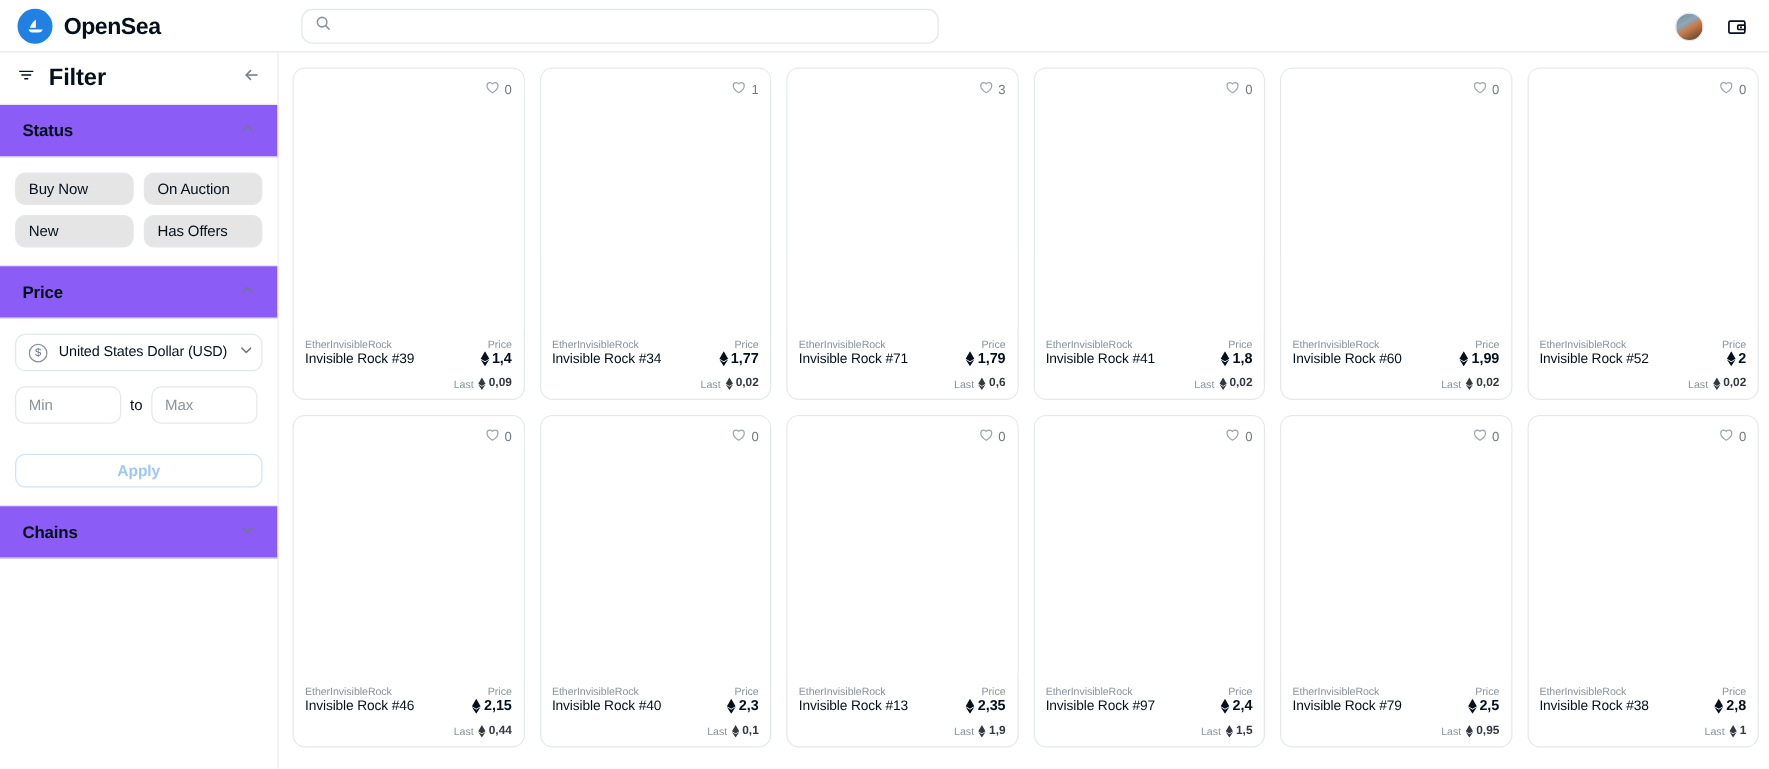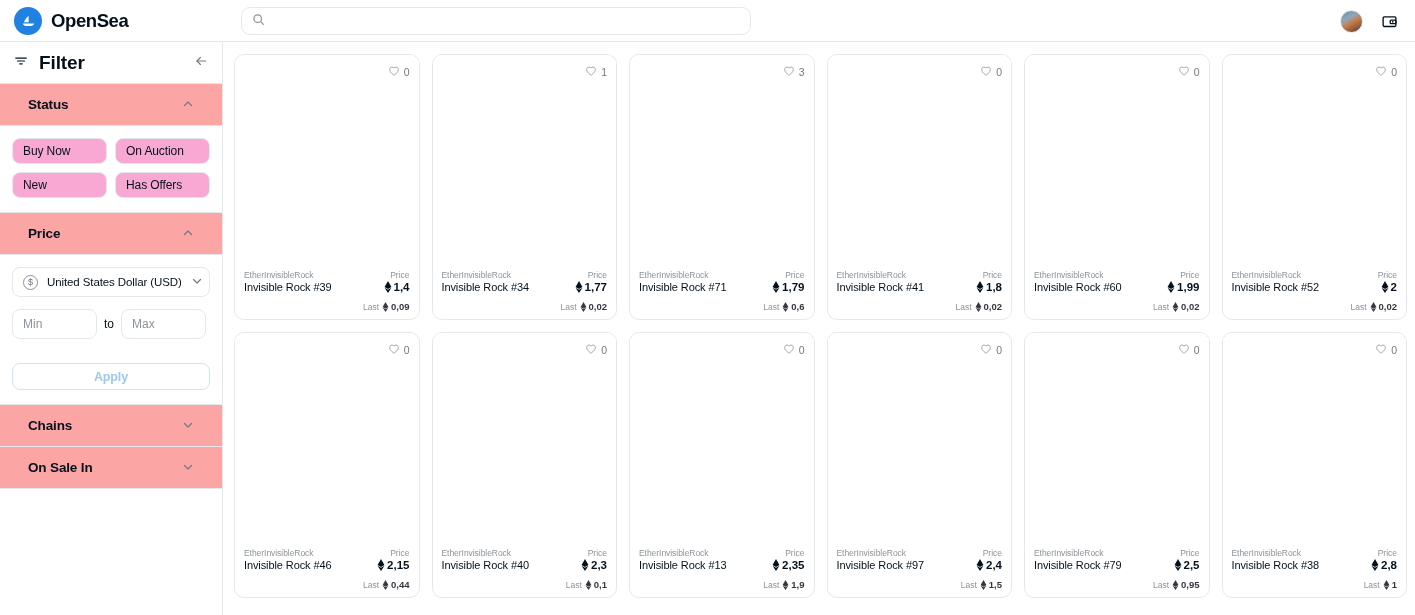--- a/index.html
+++ b/index.html
@@ -143,24 +143,24 @@
   .filter-title {
     font-size: 19px; font-weight: bold; color: #04111d;
     letter-spacing: -0.1px;
   }
 
   .acc-head {
     height: 42px;
     display: flex;
     align-items: center;
     justify-content: space-between;
-    padding: 0 28px;
+    padding: 0 18px;
     border-bottom: 1px solid #e5e8eb;
     cursor: pointer;
-    background: #fca5a5;
+    background: #8b5cf6;
   }
   .acc-label {
     font-size: 13.5px;
     font-weight: bold;
     color: #04111d;
     letter-spacing: -0.15px;
   }
 
   .acc-panel {
     padding: 12px 12px 14px 12px;
@@ -176,21 +176,21 @@
   .pill {
     height: 26px;
     border: 1px solid #e5e8eb;
     border-radius: 8px;
     display: flex;
     align-items: center;
     padding-left: 10px;
     font-size: 12px;
     color: #04111d;
     cursor: pointer;
-    background: #f9a8d4;
+    background: #e5e5e5;
     letter-spacing: -0.1px;
   }
 
   .currency-select {
     height: 30px;
     border: 1px solid #e5e8eb;
     border-radius: 8px;
     display: flex;
     align-items: center;
     padding: 0 10px;
@@ -450,28 +450,20 @@
 
     <div class="acc-head">
       <span class="acc-label">Chains</span>
       <span>
         <svg width="12" height="12" viewBox="0 0 24 24" fill="none" stroke="#707a83" stroke-width="2.4" stroke-linecap="round" stroke-linejoin="round">
           <polyline points="5,9 12,16 19,9"></polyline>
         </svg>
       </span>
     </div>
 
-    <div class="acc-head">
-      <span class="acc-label">On Sale In</span>
-      <span>
-        <svg width="12" height="12" viewBox="0 0 24 24" fill="none" stroke="#707a83" stroke-width="2.4" stroke-linecap="round" stroke-linejoin="round">
-          <polyline points="5,9 12,16 19,9"></polyline>
-        </svg>
-      </span>
-    </div>
 
   </div>
 
   <div id="main">
     <div class="grid" id="nft-grid">
         <div class="card">
           <div class="card-media">
             <div class="like">
               <span><svg width="12" height="12" viewBox="0 0 24 24" fill="none" stroke="#9aa4ad" stroke-width="1.9" stroke-linejoin="round">
                   <path d="M12 20.3 C12 20.3 3.2 15 3.2 9.1 C3.2 6.3 5.4 4.2 8.1 4.2 C9.9 4.2 11.3 5.2 12 6.3 C12.7 5.2 14.1 4.2 15.9 4.2 C18.6 4.2 20.8 6.3 20.8 9.1 C20.8 15 12 20.3 12 20.3 Z"></path>

